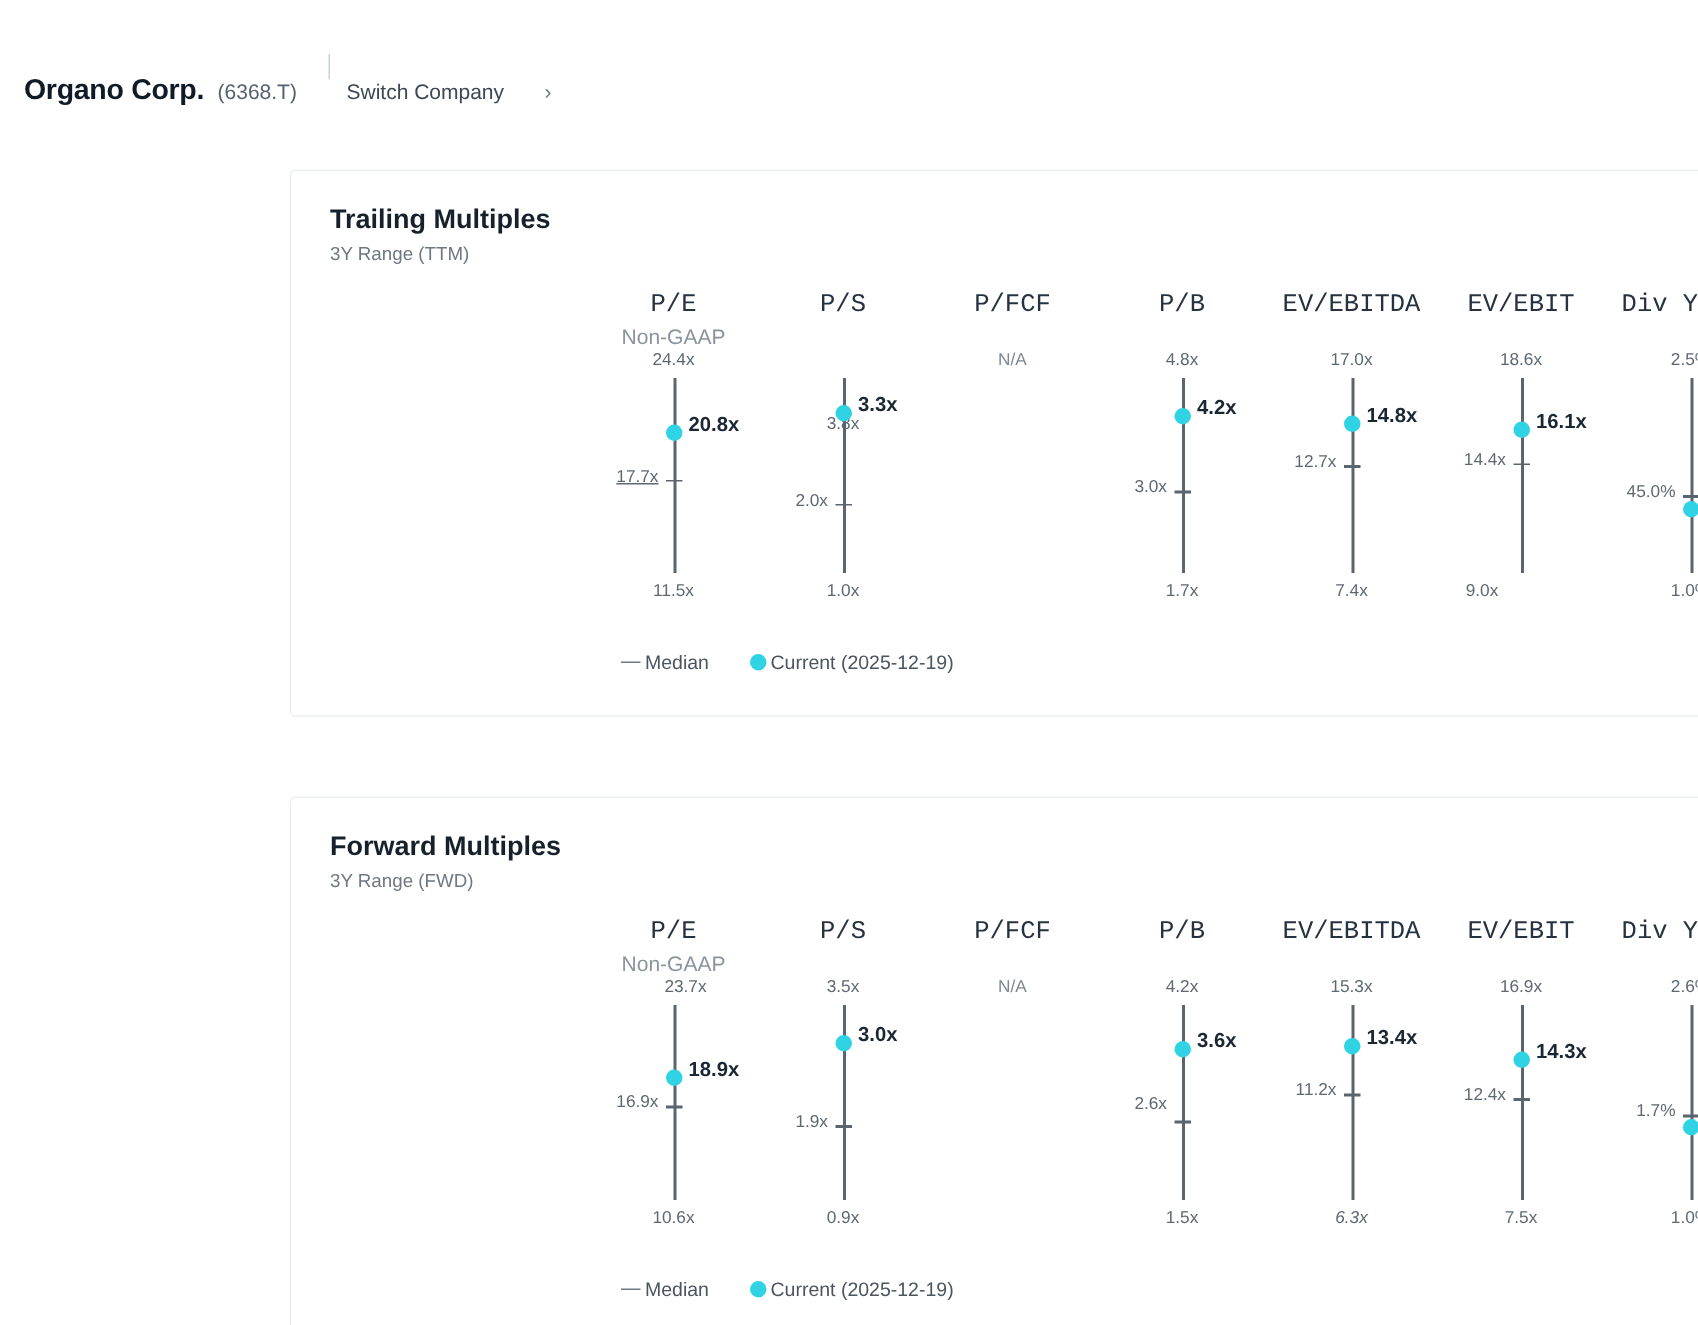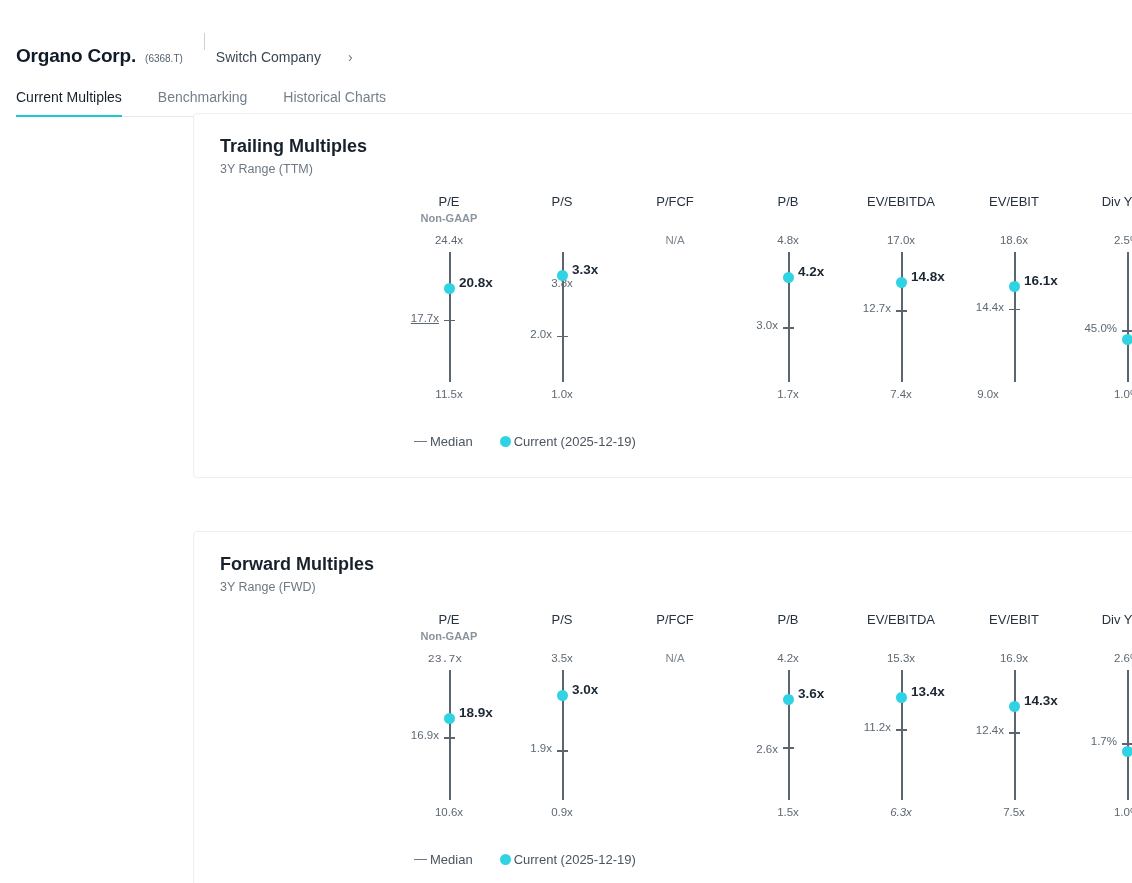--- a/index.html
+++ b/index.html
@@ -19,21 +19,21 @@
     align-items: baseline;
     gap: 9px;
   }
   .company-name {
     font-size: 19px;
     font-weight: bold;
     color: #101b28;
     letter-spacing: -0.2px;
   }
   .ticker {
-    font-size: 10px;
+    font-size: 14px;
     color: #55616e;
     margin-top: 37px;
   }
   .switch-sep {
     width: 1px;
     height: 17px;
     background: #c9d1d9;
     margin: 0 2px 0 12px;
     align-self: center;
   }
@@ -95,29 +95,29 @@
     position: relative;
     height: 265px;
   }
   .col {
     position: absolute;
     top: 0;
     width: 150px;
     text-align: center;
   }
   .col-label {
-    font-size: 13px;
+    font-size: 17px;
     color: #273240;
     font-weight: normal;
+    font-family: Liberation Mono, monospace;
   }
   .col-sublabel {
-    font-size: 11px;
+    font-size: 14px;
     color: #8a949f;
     margin-top: 3px;
-    font-weight: bold;
   }
   .col-max {
     font-size: 11.5px;
     color: #5d6873;
     position: absolute;
     width: 150px;
     text-align: center;
   }
   .col-min {
     font-size: 11.5px;
@@ -193,25 +193,20 @@
 </head>
 <body>
 
 <div class="header">
   <div class="title-row">
     <span class="company-name">Organo Corp.</span>
     <span class="ticker">(6368.T)</span>
     <span class="switch-sep"></span>
     <span class="switch-company">Switch Company</span>
     <span class="switch-chevron">›</span>
-  </div>
-  <div class="tabs">
-    <div class="tab active">Current Multiples</div>
-    <div class="tab">Benchmarking</div>
-    <div class="tab">Historical Charts</div>
   </div>
 </div>
 
 <div id="cards-root">
     <div class="card" style="top: 113px; height: 365px;">
       <div class="card-title">Trailing Multiples</div>
       <div class="card-sub">3Y Range (TTM)</div>
       <div class="panel" style="margin-top: 18px;">
         <div class="col" style="left: 180px;">
           <div class="col-label">P/E</div>
@@ -290,21 +285,21 @@
       </div>
     </div>
     <div class="card" style="top: 531px; height: 400px;">
       <div class="card-title">Forward Multiples</div>
       <div class="card-sub">3Y Range (FWD)</div>
       <div class="panel" style="margin-top: 18px;">
         <div class="col" style="left: 180px;">
           <div class="col-label">P/E</div>
           <div class="col-sublabel">Non-GAAP</div>
         </div>
-        <div class="col-max" style="left: 176px; top: 40px; font-family: Liberation Mono, monospace;">23.7x</div>
+        <div class="col-max" style="left: 188px; top: 40px;">23.7x</div>
         <div class="col-min" style="left: 180px; top: 194px;">10.6x</div>
         <div class="axis" style="left: 255px; top: 58px; height: 130px;"></div>
         <div class="median-tick" style="left: 250px; top: 125.481px;"></div>
         <div class="median-val" style="left: 185px; top: 117.481px;">16.9x</div>
         <div class="dot" style="left: 250px; top: 100.634px;"></div>
         <div class="dot-val" style="left: 265px; top: 92.6336px;">18.9x</div>
         <div class="col" style="left: 293px;">
           <div class="col-label">P/S</div>
         </div>
         <div class="col-max" style="left: 293px; top: 40px;">3.5x</div>
@@ -318,21 +313,21 @@
           <div class="col-label">P/FCF</div>
         </div>
         <div class="na" style="left: 406px; top: 40px;">N/A</div>
         <div class="col" style="left: 519px;">
           <div class="col-label">P/B</div>
         </div>
         <div class="col-max" style="left: 519px; top: 40px;">4.2x</div>
         <div class="col-min" style="left: 519px; top: 194px;">1.5x</div>
         <div class="axis" style="left: 594px; top: 58px; height: 130px;"></div>
         <div class="median-tick" style="left: 589px; top: 135.037px;"></div>
-        <div class="median-val" style="left: 524px; top: 131px; text-align: right;">2.6x</div>
+        <div class="median-val" style="left: 524px; top: 118px; text-align: right;">2.6x</div>
         <div class="dot" style="left: 589px; top: 81.8889px;"></div>
         <div class="dot-val" style="left: 604px; top: 73.8889px;">3.6x</div>
         <div class="col" style="left: 632px;">
           <div class="col-label">EV/EBITDA</div>
         </div>
         <div class="col-max" style="left: 632px; top: 40px;">15.3x</div>
         <div class="col-min" style="left: 632px; top: 194px; font-style: italic;">6.3x</div>
         <div class="axis" style="left: 707px; top: 58px; height: 130px;"></div>
         <div class="median-tick" style="left: 702px; top: 117.222px;"></div>
         <div class="median-val" style="left: 637px; top: 109.222px;">11.2x</div>

